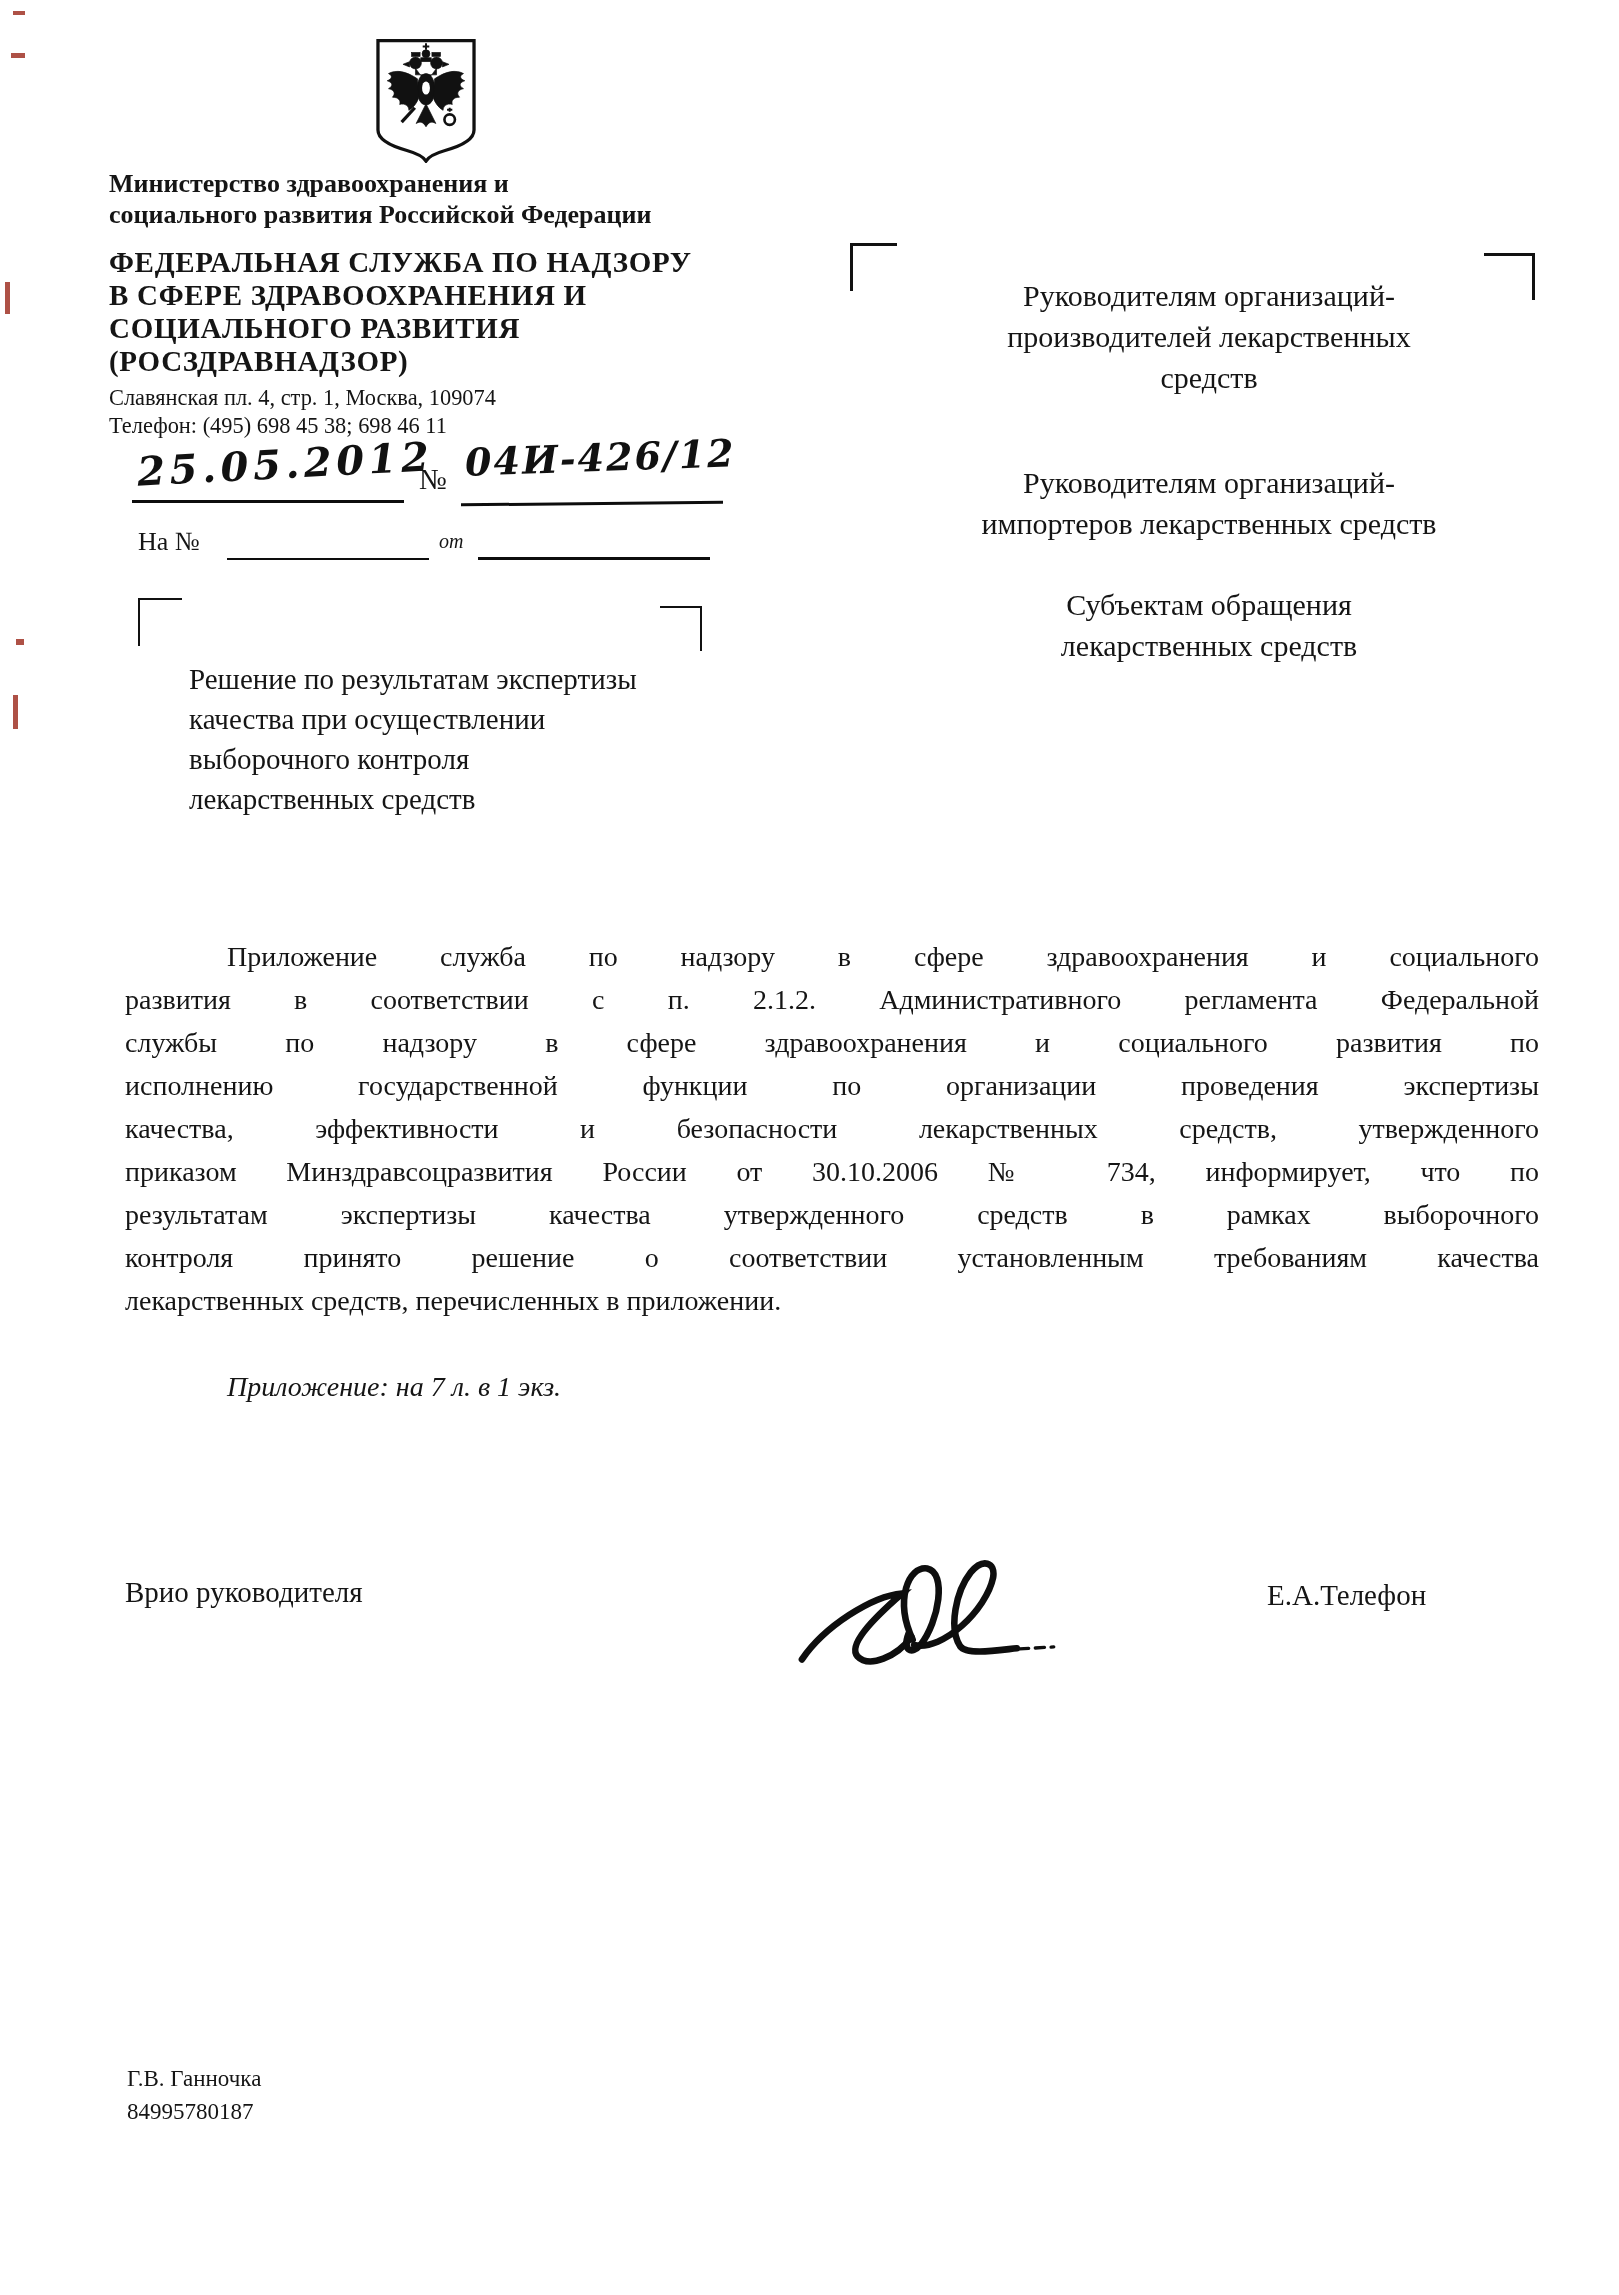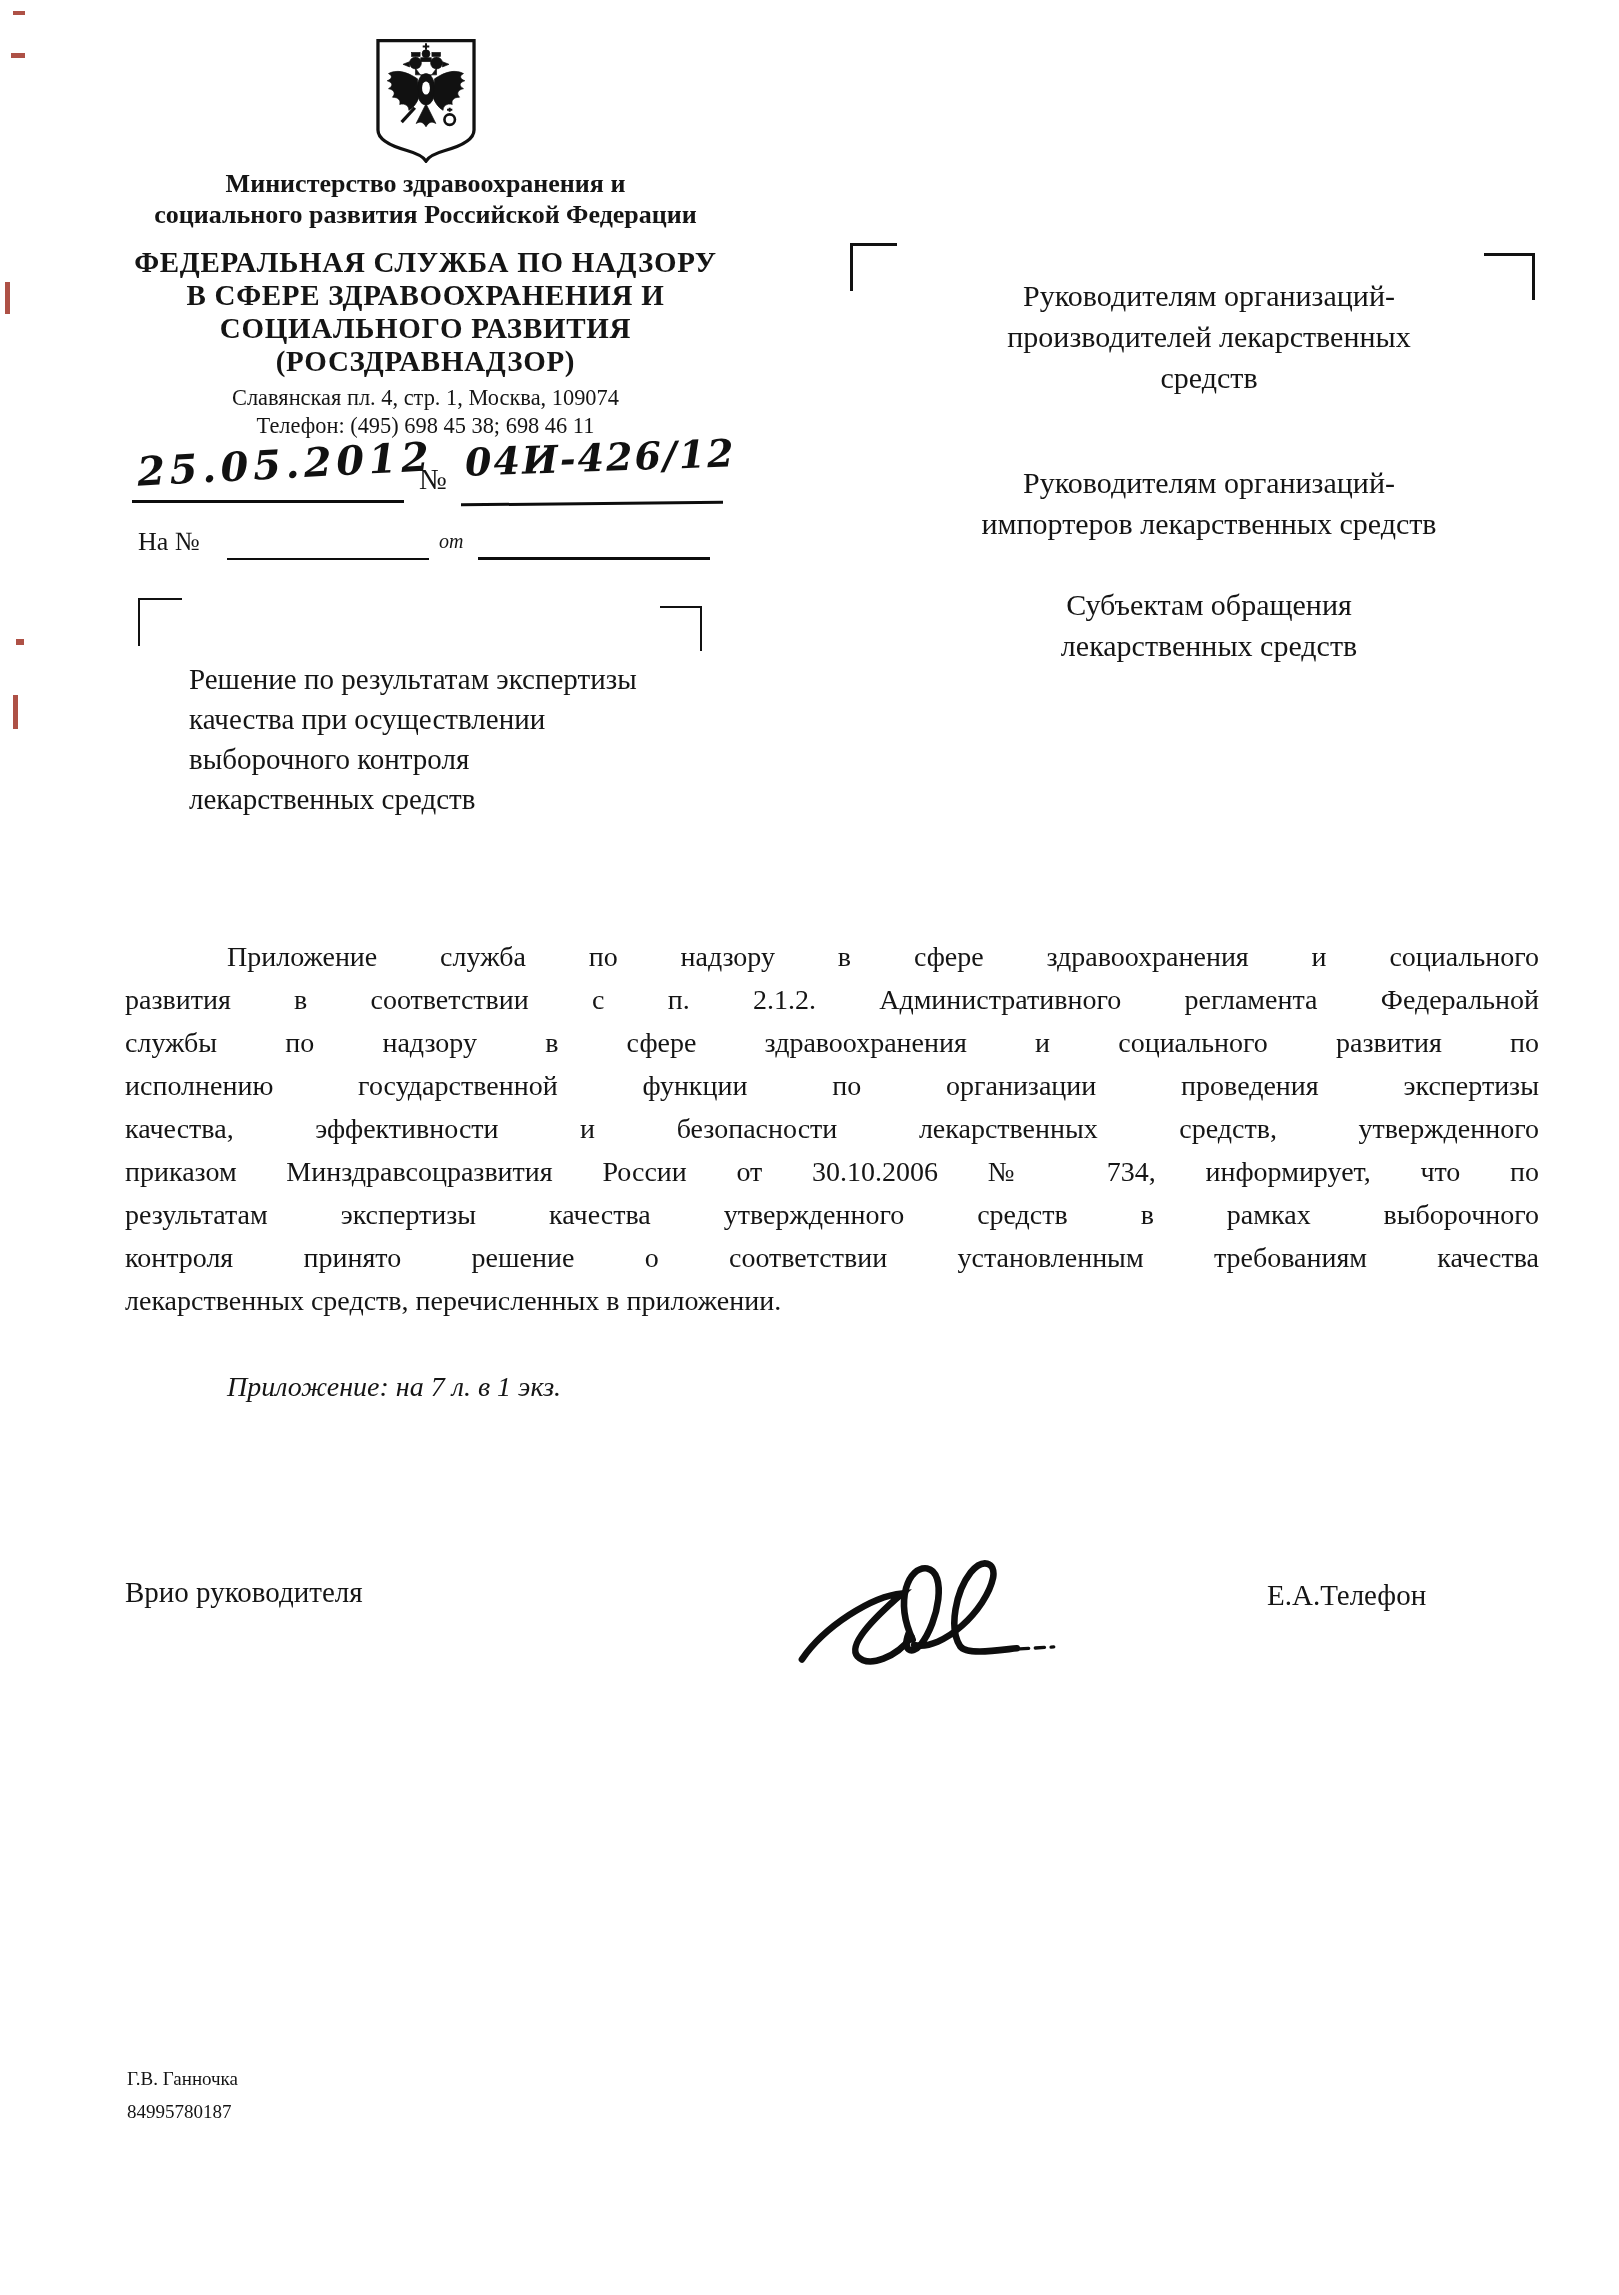--- a/index.html
+++ b/index.html
@@ -13,21 +13,21 @@
     color: #151515;
     overflow: hidden;
   }
   .nowrap { white-space: nowrap; }
 
   
   .letterhead {
     position: absolute;
     left: 109px; top: 38px;
     width: 633px;
-    text-align: center;
+    text-align: left;
   }
   .emblem { display: block; margin: 0 auto; }
   .ministry-line {
     font-weight: bold;
     font-size: 26px;
     line-height: 31px;
   }
   .ministry-block { margin-top: 5.3px; }
   .service-block { margin-top: 16px; }
   .service-line {
@@ -126,21 +126,21 @@
   }
 
   
   .signer-position { position: absolute; left: 125px;  top: 1576px; font-size: 29px; }
   .signer-name     { position: absolute; left: 1267px; top: 1579px; font-size: 29px; }
   .signature-svg   { position: absolute; left: 790px; top: 1521px; }
 
   
   .footer {
     position: absolute; left: 127px; top: 2062px;
-    font-size: 19px; line-height: 33px;
+    font-size: 23px; line-height: 33px;
   }
 
   
   .margin-mark { position: absolute; background: #a03226; opacity: 0.85; }
   .mm1 { left: 13px; top: 10.5px;  width: 12px; height: 4.6px; }
   .mm2 { left: 10.5px; top: 53px;  width: 14.5px; height: 4.6px; }
   .mm3 { left: 5.3px;  top: 282px; width: 4.6px;  height: 32px; }
   .mm4 { left: 16px; top: 639px; width: 8px; height: 6px; }
   .mm5 { left: 13px; top: 695px; width: 5.3px; height: 34px; }
 </style>

